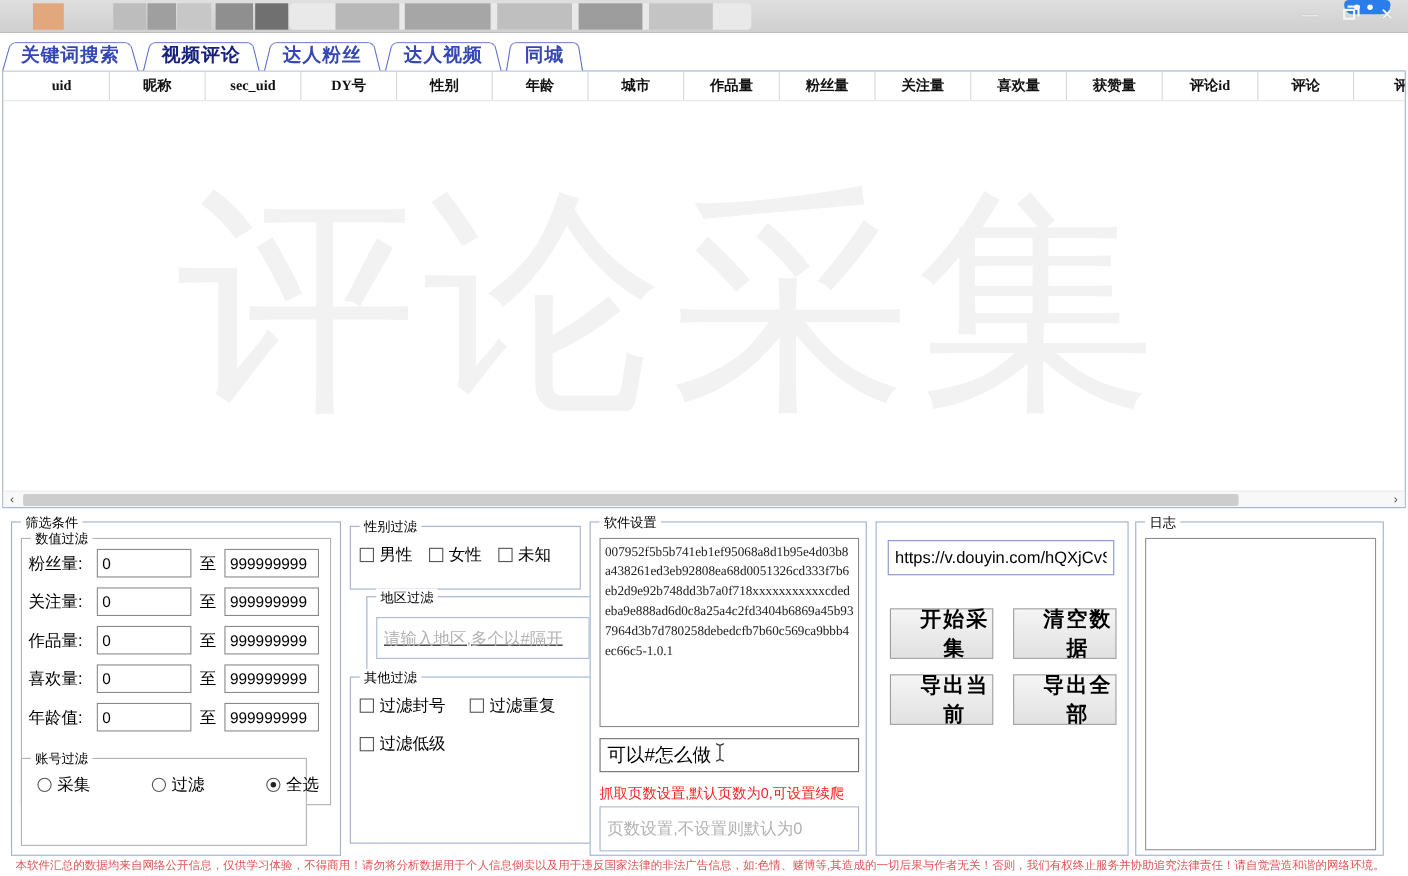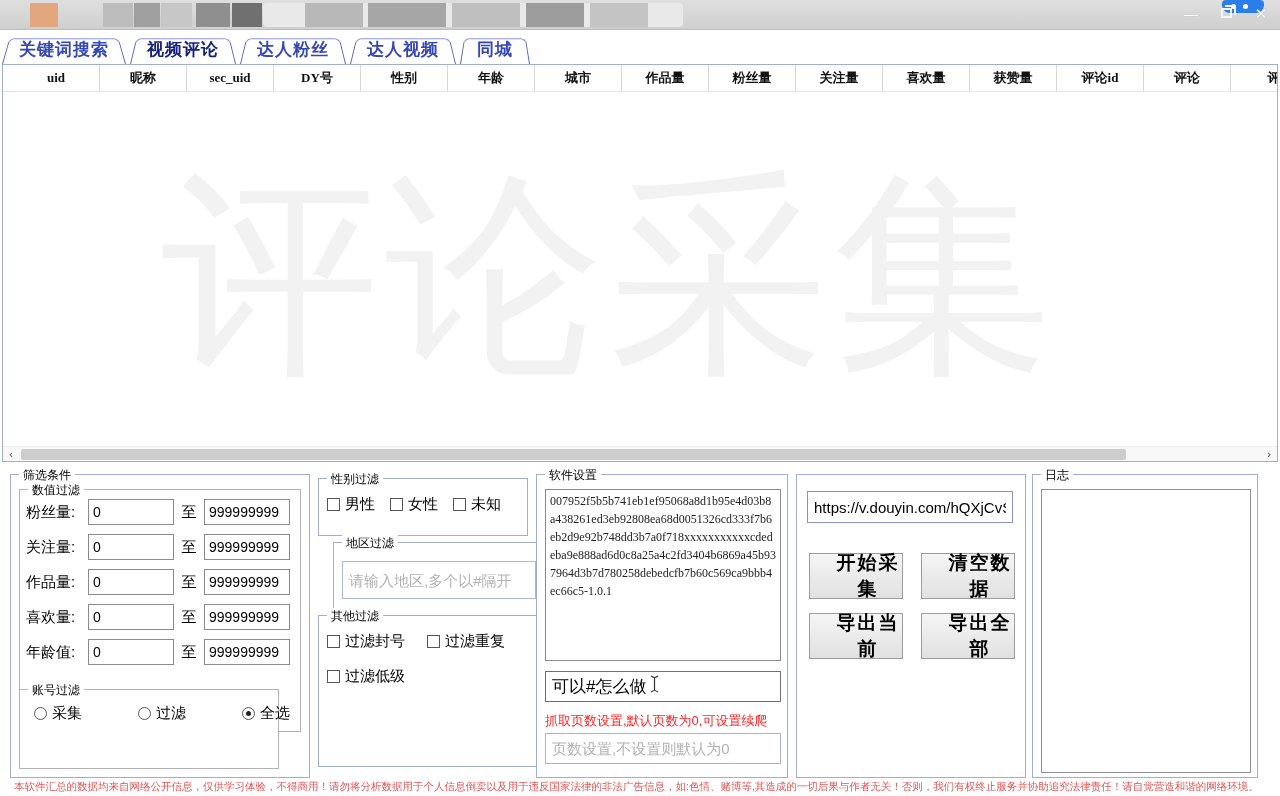--- a/index.html
+++ b/index.html
@@ -77,21 +77,21 @@
   .cb-item { display:flex; align-items:center; gap:5px; font-size:15px; cursor:pointer; white-space:nowrap; }
   .cb { width:13px; height:13px; border:1px solid #555; background:#fff; flex:0 0 13px; }
 
   
   .keybox { position:absolute; left:8px; top:14px; width:236px; height:172px; resize:none;
     border:1px solid #8a8a8a; font-family:"Liberation Serif", serif; font-size:12px; line-height:1.5;
     color:#222; padding:2px 4px; word-break:break-all; overflow:hidden; }
   .topic-input { position:absolute; left:8px; top:196px; width:236px; height:31px;
     border:1px solid #6f6f6f; font-size:17px; padding:0 6px; color:#000; }
   .pages-hint { position:absolute; left:8px; top:237px; width:240px; font-size:13px; color:#ff2222; white-space:nowrap; }
-  .pages-input { position:absolute; left:8px; top:258px; width:236px; height:31px;
+  .pages-input { position:absolute; left:8px; top:258px; width:236px; height:41px;
     border:1px solid #a9b4cc; font-size:15px; padding:0 6px; color:#000; }
   .ibeam { position:absolute; left:112px; top:200px; pointer-events:none; }
   input::placeholder { color:#b2b2b2; }
 
   
   .url-input { position:absolute; left:10px; top:16px; width:206px; height:32px;
     border:1px solid #8593c9; font-size:15px; padding:0 6px; color:#000; }
   .abtn { position:absolute; width:94px; height:46px; background:linear-gradient(#f5f5f5,#e1e1e1);
     border:1px solid #9c9c9c; font-size:19px; font-weight:700; color:#000;
     font-family:"Liberation Serif", serif; display:flex; align-items:center; justify-content:center;
@@ -249,21 +249,21 @@
       </span>
       <span class="cb-item">
         <span class="cb"></span>
         <span>未知</span>
       </span>
     </div>
   </div>
 
   <div class="group" style="left:321px;top:542px;width:210px;height:78px;margin-left:12px;">
     <span class="legend">地区过滤</span>
-    <input style="position: absolute; left: 8px; top: 18px; width: 194px; height: 38px; border: 1px solid rgb(169, 185, 217); font-size: 15px; padding: 0px 6px;" placeholder="请输入地区,多个以#隔开">
+    <input style="position: absolute; left: 8px; top: 18px; width: 194px; height: 38px; border: 1px solid rgb(169, 185, 217); font-size: 15px; padding: 0px 6px; text-decoration: underline;" placeholder="请输入地区,多个以#隔开">
   </div>
 
   <div class="group" style="left:318px;top:615px;width:232px;height:152px;text-align:right;">
     <span class="legend">其他过滤</span>
     <div class="cbrow" style="gap:22px;">
       <span class="cb-item">
         <span class="cb"></span>
         <span>过滤封号</span>
       </span>
       <span class="cb-item">

